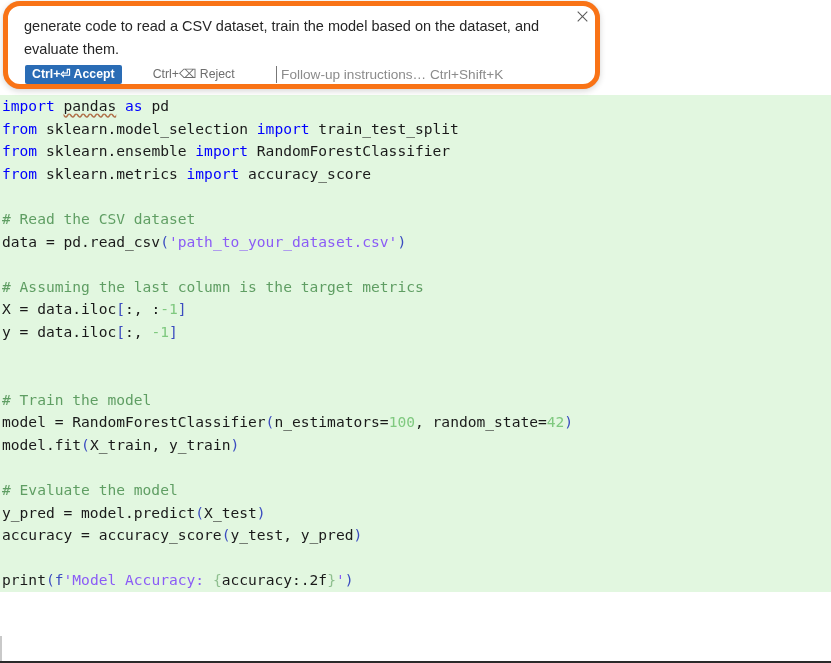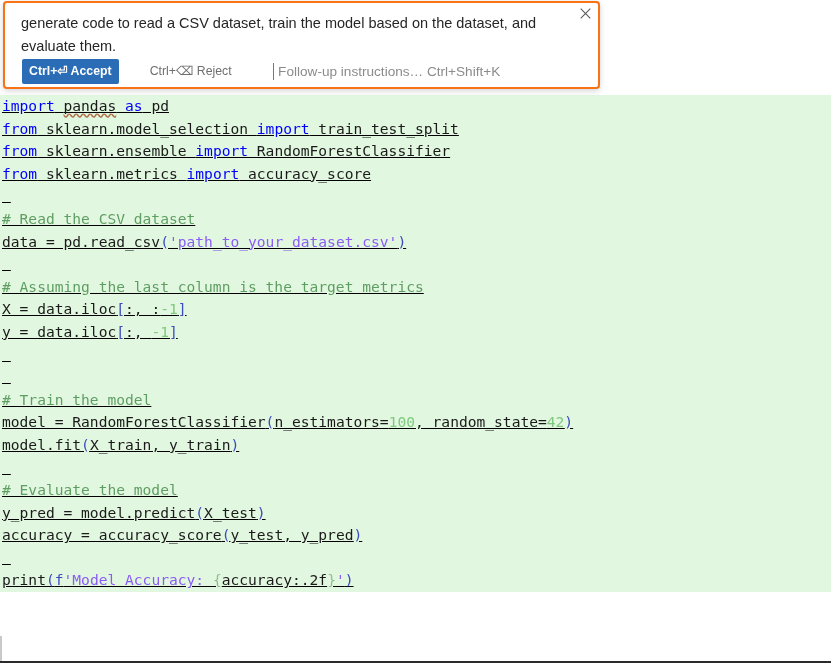--- a/index.html
+++ b/index.html
@@ -83,22 +83,22 @@
   }
 
   
   .popup {
     position: absolute;
     left: 3px;
     top: 1px;
     width: 597px;
     height: 88px;
     background: #ffffff;
-    border: 2px solid #f97316;
-    border-radius: 4px;
+    border: 5px solid #f97316;
+    border-radius: 17px;
     box-shadow: 0 2px 6px rgba(0,0,0,0.16), 0 0 1px rgba(0,0,0,0.10);
   }
   .popup-prompt {
     position: absolute;
     left: 16px;
     top: 9px;
     width: 555px;
     font-size: 14.5px;
     line-height: 23px;
     color: #262626;
@@ -123,21 +123,21 @@
     top: 58px;
     display: flex;
     align-items: center;
     height: 21px;
   }
   .btn-accept {
     background: #2a6cb5;
     color: #ffffff;
     font-size: 12.3px;
     line-height: 19px;
-    height: 25px;
+    height: 19px;
     padding: 0 7px;
     border: none;
     border-radius: 2px;
     font-family: "Liberation Sans", sans-serif;
     font-weight: bold;
     white-space: nowrap;
     cursor: pointer;
     display: inline-flex;
     align-items: center;
     gap: 0px;
@@ -175,21 +175,21 @@
     white-space: nowrap;
     cursor: text;
   }
 </style>
 </head>
 <body>
 
 <div id="root">
 
   <div class="code-area">
-    <div class="diff-block" id="diff-block" style="background: rgb(226, 247, 224); text-decoration: underline;">
+    <div class="diff-block" id="diff-block" style="background: rgb(226, 247, 224);">
         <div class="code-line"><span class="tk-kw">import</span><span class="tk-plain"> </span><span class="tk-plain squiggle">pandas</span><span class="tk-plain"> </span><span class="tk-kw">as</span><span class="tk-plain"> pd</span></div>
         <div class="code-line"><span class="tk-kw">from</span><span class="tk-plain"> sklearn.model_selection </span><span class="tk-kw">import</span><span class="tk-plain"> train_test_split</span></div>
         <div class="code-line"><span class="tk-kw">from</span><span class="tk-plain"> sklearn.ensemble </span><span class="tk-kw">import</span><span class="tk-plain"> RandomForestClassifier</span></div>
         <div class="code-line"><span class="tk-kw">from</span><span class="tk-plain"> sklearn.metrics </span><span class="tk-kw">import</span><span class="tk-plain"> accuracy_score</span></div>
         <div class="code-line blank-line">&nbsp;</div>
         <div class="code-line"><span class="tk-cmt"># Read the CSV dataset</span></div>
         <div class="code-line"><span class="tk-plain">data = pd.read_csv</span><span class="tk-punc">(</span><span class="tk-str">'path_to_your_dataset.csv'</span><span class="tk-punc">)</span></div>
         <div class="code-line blank-line">&nbsp;</div>
         <div class="code-line"><span class="tk-cmt"># Assuming the last column is the target metrics</span></div>
         <div class="code-line"><span class="tk-plain">X = data.iloc</span><span class="tk-punc">[</span><span class="tk-plain">:, :</span><span class="tk-num">-1</span><span class="tk-punc">]</span></div>

